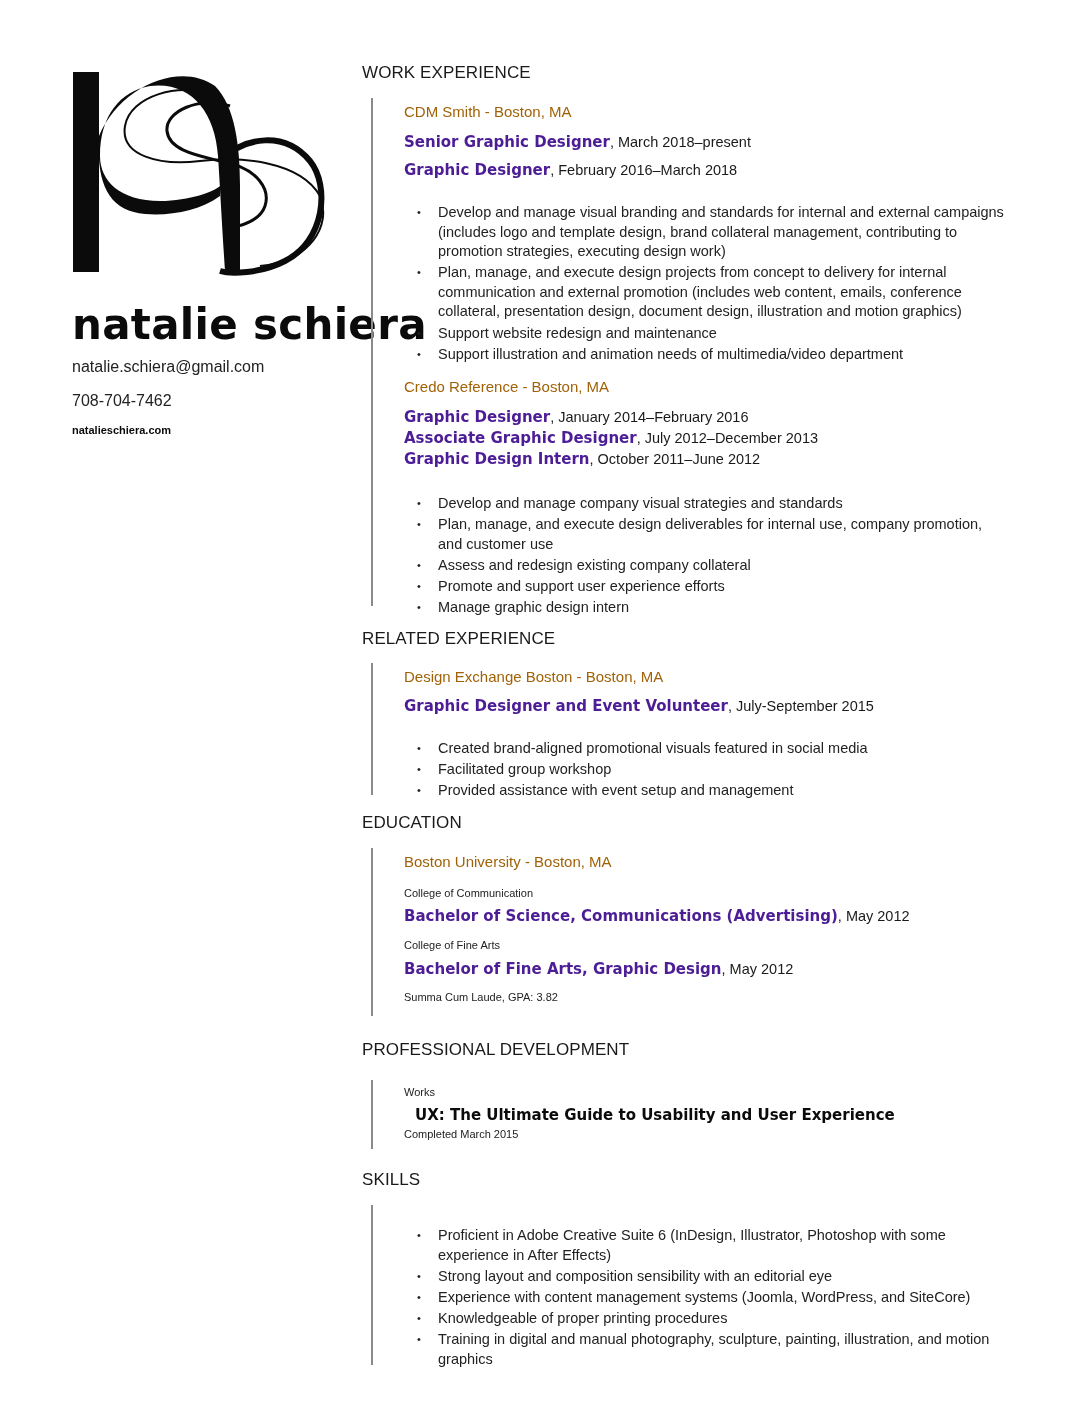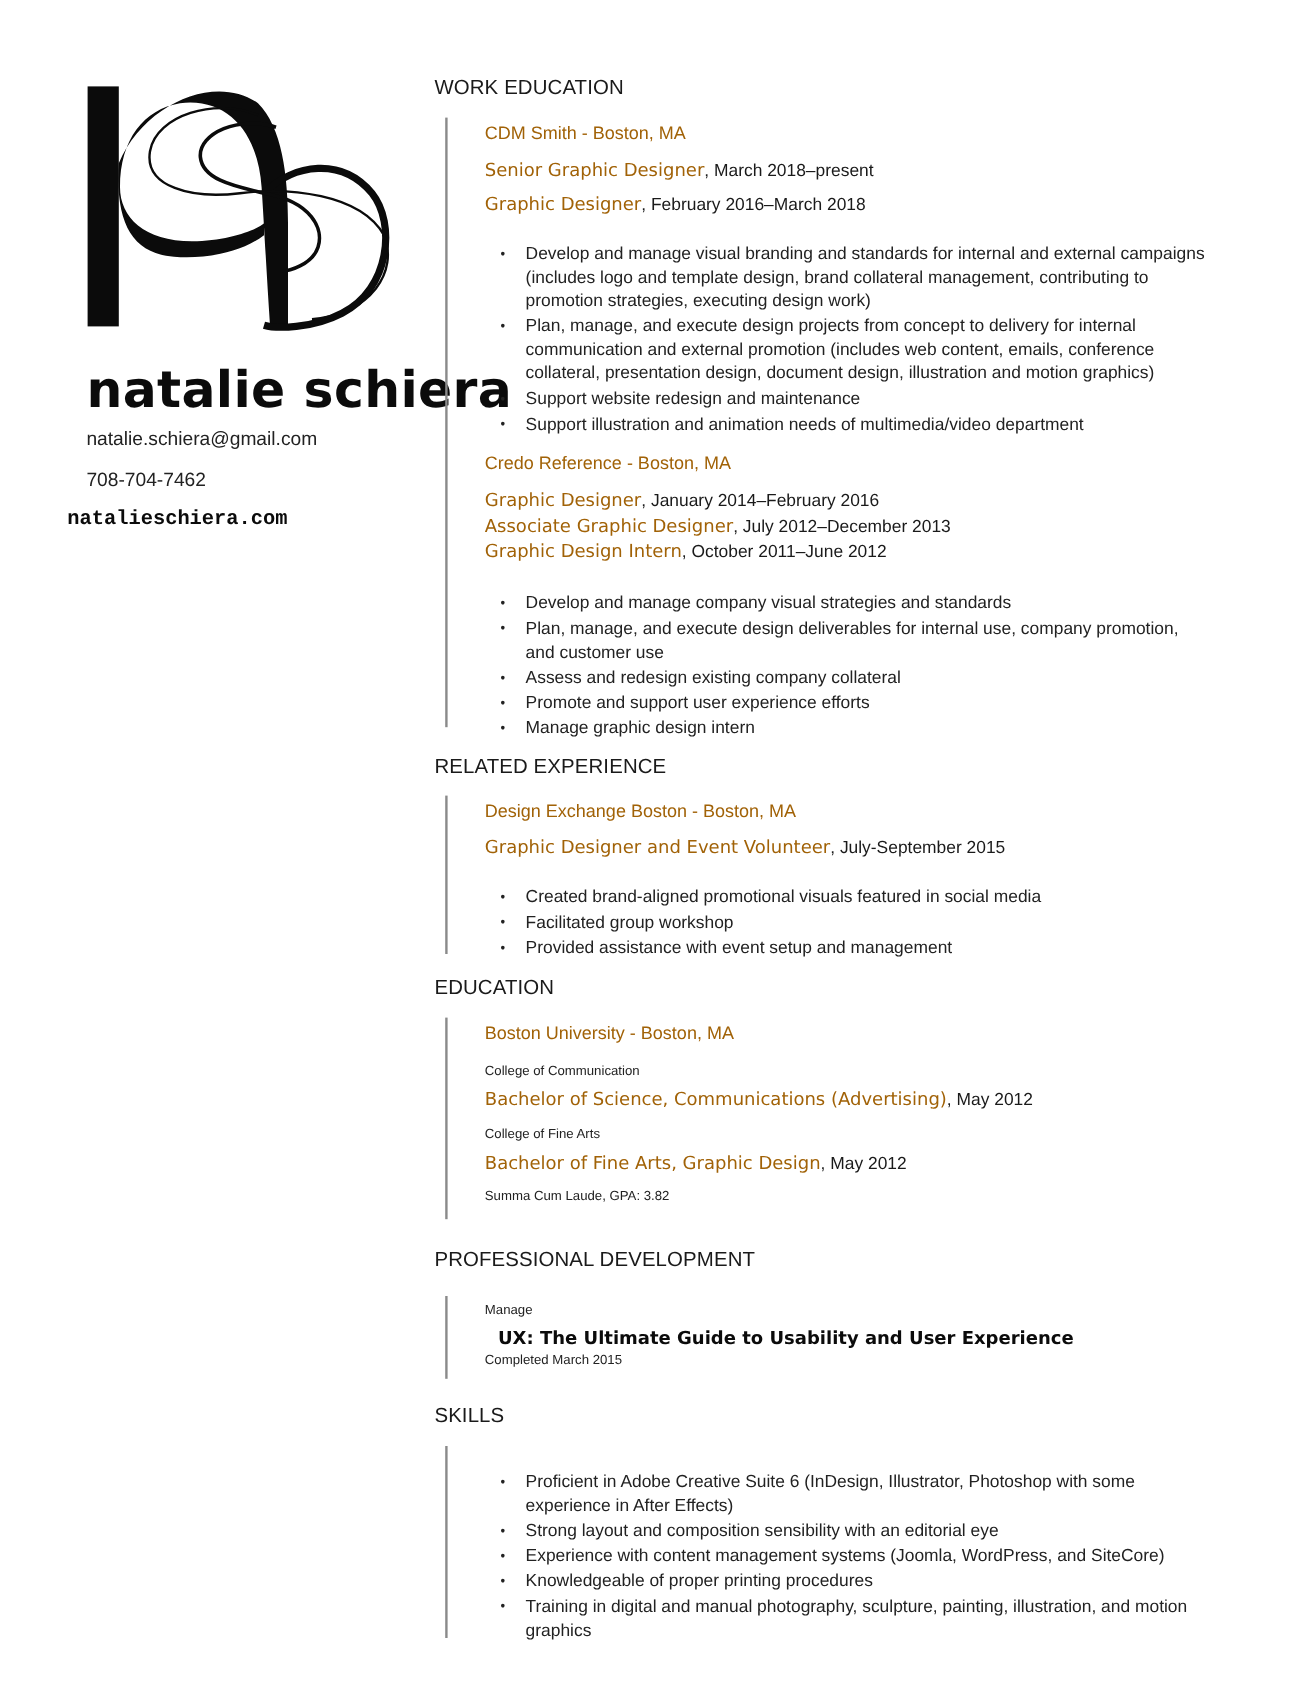--- a/index.html
+++ b/index.html
@@ -3,27 +3,27 @@
 <meta charset="utf-8">
 <style>
   html, body { margin: 0; padding: 0; background: #ffffff; }
   body { width: 1091px; height: 1411px; position: relative; overflow: hidden;
          font-family: "Liberation Sans", sans-serif; color: #111; }
   .abs { position: absolute; }
   .monogram { left: 70px; top: 66px; width: 260px; height: 212px; }
   .name { left: 72px; top: 300px; font-family: "DejaVu Sans", sans-serif; font-weight: bold;
           font-size: 42px; letter-spacing: 0.3px; color: #0b0b0b; }
   .contact { left: 72px; font-size: 16px; color: #222; }
-  .website { left: 56px; top: 424px; font-family: Liberation Mono, monospace; font-weight: bold; font-size: 17px; color: #0b0b0b; }
+  .website { left: 72px; top: 424px; font-family: Liberation Sans, sans-serif; font-weight: bold; font-size: 11px; color: #0b0b0b; }
 
   .sec-title { position: absolute; left: 362px; font-size: 17px; color: #1a1a1a; letter-spacing: 0.1px; }
   .rule { position: absolute; left: 371px; width: 2px; background: #8a8a8a; }
   .org { position: absolute; left: 404px; font-size: 15px; color: #a16207; }
   .role { position: absolute; left: 404px; font-size: 14.5px; color: #1a1a1a; white-space: nowrap; }
-  .role b { font-family: "DejaVu Sans", sans-serif; font-weight: normal; font-size: 15px; color: #a16207; }
+  .role b { font-family: "DejaVu Sans", sans-serif; font-weight: bold; font-size: 15px; color: #4c1d95; }
   .plain { position: absolute; left: 404px; font-size: 11px; color: #222; white-space: nowrap; }
   .bold-line { position: absolute; left: 415px; font-family: "DejaVu Sans", sans-serif; font-weight: bold; font-size: 15px; color: #0b0b0b; white-space: nowrap; }
   ul.bullets { position: absolute; left: 404px; margin: 13px; padding: 0; list-style: none; width: 590px; }
   ul.bullets li { position: relative; padding-left: 21px; font-size: 14.5px; line-height: 19.6px; color: #222; margin-bottom: 1.5px; }
   ul.bullets li::before { content: "•"; position: absolute; left: 0; top: 0; font-size: 11px; }
 </style>
 </head>
 <body>
 
 <div class="abs monogram">
@@ -33,21 +33,21 @@
     <path d="M 150 95 C 175 70, 215 65, 240 95 C 260 120, 255 175, 215 195 C 190 208, 160 208, 150 205" fill="none" stroke="#0b0b0b" stroke-width="6"></path>
     <path d="M 145 30 C 110 15, 60 30, 55 60 C 50 90, 90 100, 130 95 C 170 90, 230 95, 250 130 C 262 160, 240 195, 190 200" fill="none" stroke="#0b0b0b" stroke-width="2"></path>
     <path d="M 160 40 C 130 30, 95 45, 97 65 C 99 85, 130 90, 150 95 C 190 102, 200 125, 195 140 C 190 155, 170 160, 165 160" fill="none" stroke="#0b0b0b" stroke-width="3"></path>
   </svg>
 </div>
 <div class="abs name">natalie schiera</div>
 <div class="abs contact" style="top:358px">natalie.schiera@gmail.com</div>
 <div class="abs contact" style="top:392px">708-704-7462</div>
 <div class="abs website">natalieschiera.com</div>
 
-<div class="sec-title" style="top:63px">WORK EDUCATION</div>
+<div class="sec-title" style="top:63px">WORK EXPERIENCE</div>
 <div class="rule" style="top:98px;height:508px"></div>
 
 <div class="org" style="top:103px">CDM Smith - Boston, MA</div>
 <div class="role" style="top:133px">
   <b>Senior Graphic Designer</b><span>, March 2018–present</span>
 </div>
 <div class="role" style="top:161px">
   <b>Graphic Designer</b><span>, February 2016–March 2018</span>
 </div>
 <ul class="bullets" style="top:190px">
@@ -95,21 +95,21 @@
   <b>Bachelor of Science, Communications (Advertising)</b><span>, May 2012</span>
 </div>
 <div class="plain" style="top:939px">College of Fine Arts</div>
 <div class="role" style="top:960px">
   <b>Bachelor of Fine Arts, Graphic Design</b><span>, May 2012</span>
 </div>
 <div class="plain" style="top:991px">Summa Cum Laude, GPA: 3.82</div>
 
 <div class="sec-title" style="top:1040px">PROFESSIONAL DEVELOPMENT</div>
 <div class="rule" style="top:1080px;height:69px"></div>
-<div class="plain" style="top:1086px">Manage</div>
+<div class="plain" style="top:1086px">Works</div>
 <div class="bold-line" style="top:1106px">UX: The Ultimate Guide to Usability and User Experience</div>
 <div class="plain" style="top:1128px">Completed March 2015</div>
 
 <div class="sec-title" style="top:1170px">SKILLS</div>
 <div class="rule" style="top:1205px;height:160px"></div>
 <ul class="bullets" style="top:1213px">
   <li>Proficient in Adobe Creative Suite 6 (InDesign, Illustrator, Photoshop with some experience in After Effects)</li>
   <li>Strong layout and composition sensibility with an editorial eye</li>
   <li>Experience with content management systems (Joomla, WordPress, and SiteCore)</li>
   <li>Knowledgeable of proper printing procedures</li>

